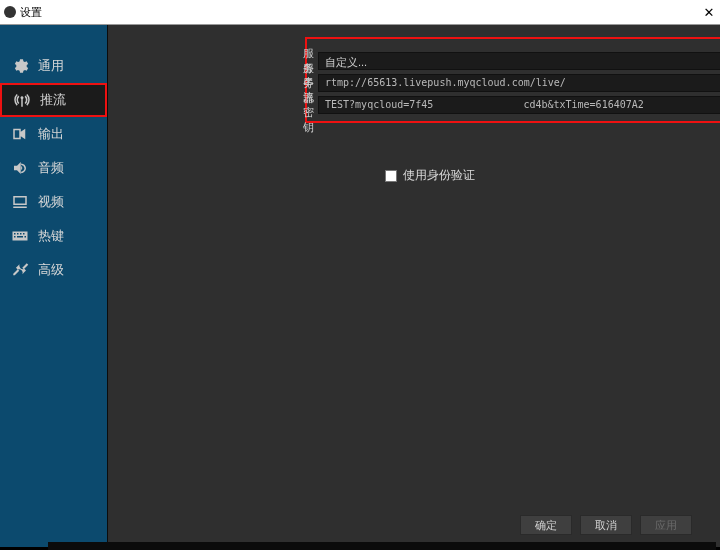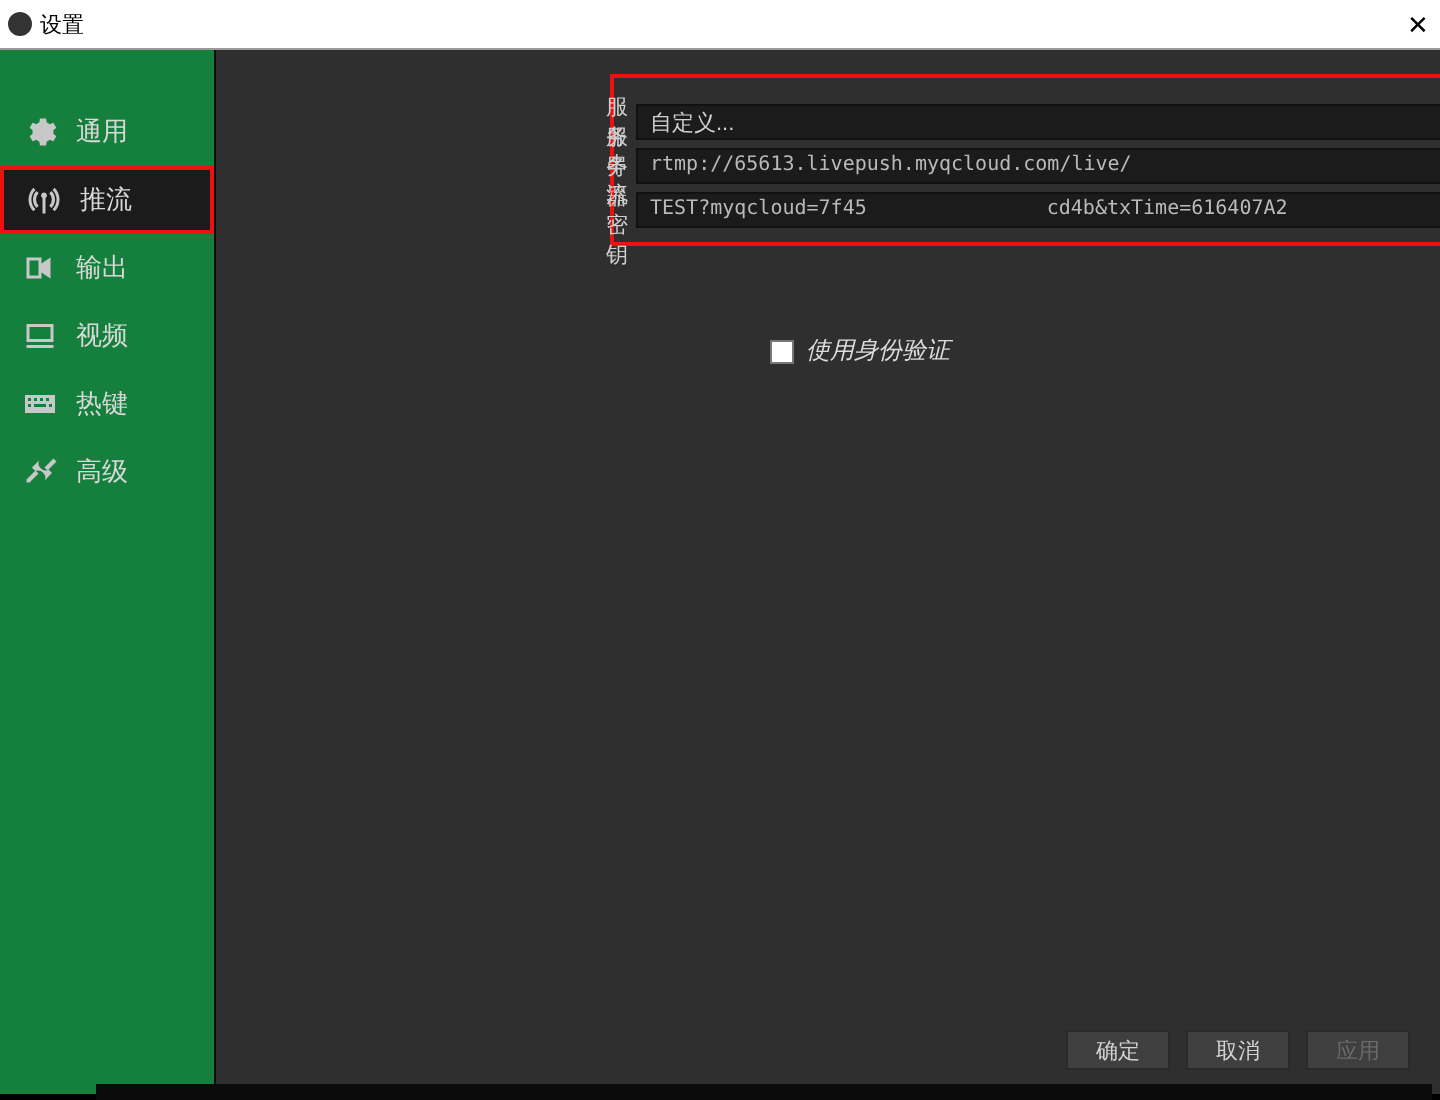--- a/index.html
+++ b/index.html
@@ -3,41 +3,41 @@
 <meta charset="utf-8">
 <style>
   * { box-sizing: border-box; margin: 0; padding: 0; }
   html, body { width: 720px; height: 550px; overflow: hidden; font-family: "Microsoft YaHei", Arial, sans-serif; font-size: 12px; background: #fff; }
   .title-bar { height: 18px; background: #fff; border-bottom: 1px solid #999; display: flex; align-items: center; padding: 12px 4px; color: #000; font-size: 11px; }
   .title-bar .spacer { flex: 1; }
   .title-bar .close-btn { font-size: 13px; width: 14px; text-align: center; cursor: pointer; }
   .title-bar .icon { width: 12px; height: 12px; border-radius: 50%; background: #333; margin-right: 4px; display: inline-block; }
 
   .window-body { display: flex; height: 522px; background: #2b2b2b; }
-  .sidebar { width: 108px; background: #15803d; border-right: 1px solid #0c0c0c; padding-top: 24px; }
+  .sidebar { width: 108px; background: #0c4a6e; border-right: 1px solid #0c0c0c; padding-top: 24px; }
   .side-item { display: flex; align-items: center; height: 34px; padding-left: 10px; color: #d8d8d8; cursor: pointer; gap: 8px; }
   .side-item .lbl { font-size: 13px; }
   .side-item .ico { width: 20px; height: 20px; display: flex; align-items: center; justify-content: center; }
   .side-item .ico svg { fill: #c8c8c8; }
   .side-selected { border: 2px solid #e11; background: #1b1b1b; }
 
   .main { flex: 1; background: #2f2f2f; position: relative; }
   .form-area { position: absolute; left: 195px; top: 26px; width: 393px; }
   .highlight-box { position: absolute; left: 197px; top: 12px; width: 510px; height: 86px; border: 2px solid #e11; pointer-events: none; }
   .row { display: flex; align-items: center; height: 20px; margin-bottom: 2px; }
   .row .label { width: 48px; text-align: right; color: #cfcfcf; font-size: 11px; padding-right: 4px; }
   .row .control { flex: 1; }
   .select-box { background: #1b1b1b; color: #d0d0d0; height: 18px; line-height: 18px; padding: 0 6px; border: 1px solid #111; font-size: 11px; position: relative; width: 450px; }
   .txt-input { background: #1b1b1b; color: #b9b9b9; height: 18px; line-height: 18px; padding: 0 6px; border: 1px solid #111; font-size: 10px; font-family: Consolas, monospace; width: 450px; display: flex; align-items: center; }
   .txt-input.small { width: 411px; }
   .mask-gap { display: inline-block; width: 90px; }
-  .check-row { display: flex; align-items: center; margin-top: 52px; margin-left: 82px; color: #dcdcdc; font-size: 12px; gap: 6px; font-style: italic; }
+  .check-row { display: flex; align-items: center; margin-top: 52px; margin-left: 82px; color: #dcdcdc; font-size: 12px; gap: 6px; }
   .checkbox { width: 12px; height: 12px; background: #fff; border: 1px solid #777; }
 
-  .footer { position: absolute; left: 0; right: 0; bottom: 10px; height: 24px; display: flex; justify-content: flex-end; align-items: center; gap: 8px; padding-right: 15px; }
+  .footer { position: absolute; left: 0; right: 0; bottom: 10px; height: 24px; display: flex; justify-content: flex-end; align-items: center; gap: 8px; padding-right: 28px; }
   .footer .btn { background: #3f3f3f; color: #d3d3d3; height: 20px; width: 52px; display: inline-flex; align-items: center; justify-content: center; font-size: 11px; border: 1px solid #2a2a2a; cursor: pointer; }
   .footer .btn.disabled { color: #6a6a6a; cursor: default; }
 
   .bottom-strip { height: 10px; background: #000; }
   .bottom-shadow { position: absolute; left: 48px; right: 4px; bottom: 0; height: 8px; background: #0b0b0b; }
 </style>
 </head>
 <body>
 
 <div class="title-bar">
@@ -70,20 +70,28 @@
 
     <div class="side-item">
       <span class="ico">
         <svg viewBox="0 0 24 24" width="18" height="18">
             <path d="M3 5v14h10v-4l6 4V5l-6 4V5H3zm2 2h6v10H5V7z"></path>
           </svg>
       </span>
       <span class="lbl">输出</span>
     </div>
 
+    <div class="side-item">
+      <span class="ico">
+        <svg viewBox="0 0 24 24" width="18" height="18">
+            <path d="M4 9v6h4l5 5V4L8 9H4zm11 3a3 3 0 00-1.5-2.6v5.2A3 3 0 0015 12zm-1.5-6v2.1A5 5 0 0118 12a5 5 0 01-4.5 4.9V19A7 7 0 0020 12a7 7 0 00-6.5-6z"></path>
+          </svg>
+      </span>
+      <span class="lbl">音频</span>
+    </div>
 
     <div class="side-item">
       <span class="ico">
         <svg viewBox="0 0 24 24" width="18" height="18">
             <path d="M3 4h18v12H3V4zm0 14h18v2H3v-2zM5 6v8h14V6H5z"></path>
           </svg>
       </span>
       <span class="lbl">视频</span>
     </div>
 

